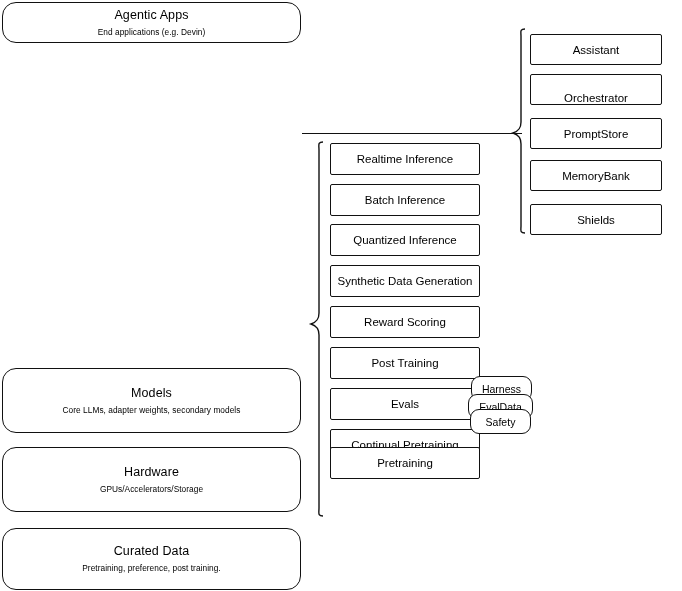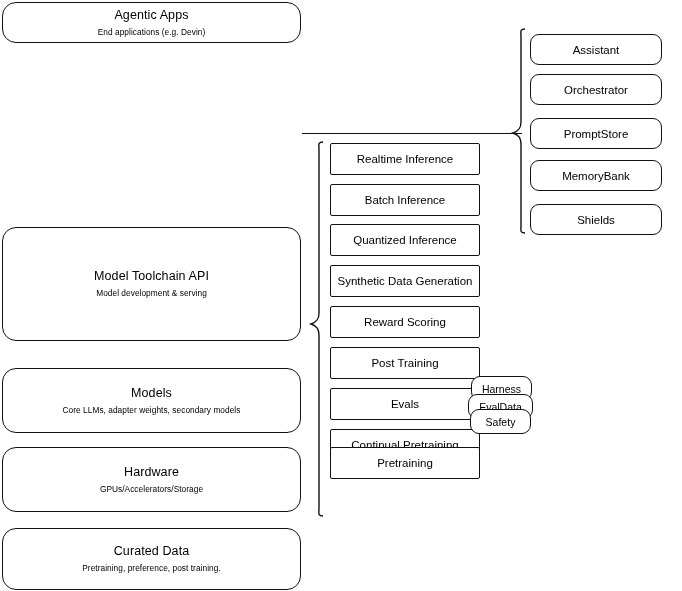--- a/index.html
+++ b/index.html
@@ -57,21 +57,21 @@
     height: 32px;
     border-radius: 2px;
     font-size: 11.5px;
   }
 
   
   .comp {
     left: 530px;
     width: 132px;
     height: 31px;
-    border-radius: 9px;
+    border-radius: 2px;
     font-size: 11.5px;
   }
 
   
   .pill {
     position: absolute;
     box-sizing: border-box;
     border: 1.4px solid #111111;
     background: #ffffff;
     border-radius: 9px;
@@ -101,24 +101,20 @@
 <body>
 
 <div id="canvas">
 
   <div class="box layer" style="top:2px;height:41px;">
     <div class="t">Agentic Apps</div>
     <div class="s">End applications (e.g. Devin)</div>
   </div>
 
 
-  <div class="box layer" style="top:227px;height:114px;">
-    <div class="t">Model Toolchain API</div>
-    <div class="s">Model development &amp; serving</div>
-  </div>
 
   <div class="box layer" style="top:368px;height:65px;">
     <div class="t">Models</div>
     <div class="s">Core LLMs, adapter weights, secondary models</div>
   </div>
 
   <div class="box layer" style="top:447px;height:65px;">
     <div class="t">Hardware</div>
     <div class="s">GPUs/Accelerators/Storage</div>
   </div>
@@ -132,21 +128,21 @@
 
   <div class="brace" style="left:510px;top:28px;width:16px;height:206px;">
     <svg width="16" height="206" viewBox="0 0 16 206">
       <path d="M15,1 C9.5,1 11,4 11,8 L11,94 C11,100 9,103 3,105 C9,107 11,110 11,116 L11,198 C11,202 9.5,205 15,205" fill="none" stroke="#111111" stroke-width="1.4"></path>
     </svg>
   </div>
 
   <div class="box comp" style="top:34px;">
     <span>Assistant</span>
   </div>
-  <div class="box comp" style="top:74px;">
+  <div class="box comp" style="top:74px;justify-content:flex-end;">
     <span>Orchestrator</span>
   </div>
   <div class="box comp" style="top:118px;">
     <span>PromptStore</span>
   </div>
   <div class="box comp" style="top:160px;">
     <span>MemoryBank</span>
   </div>
   <div class="box comp" style="top:204px;">
     <span>Shields</span>

